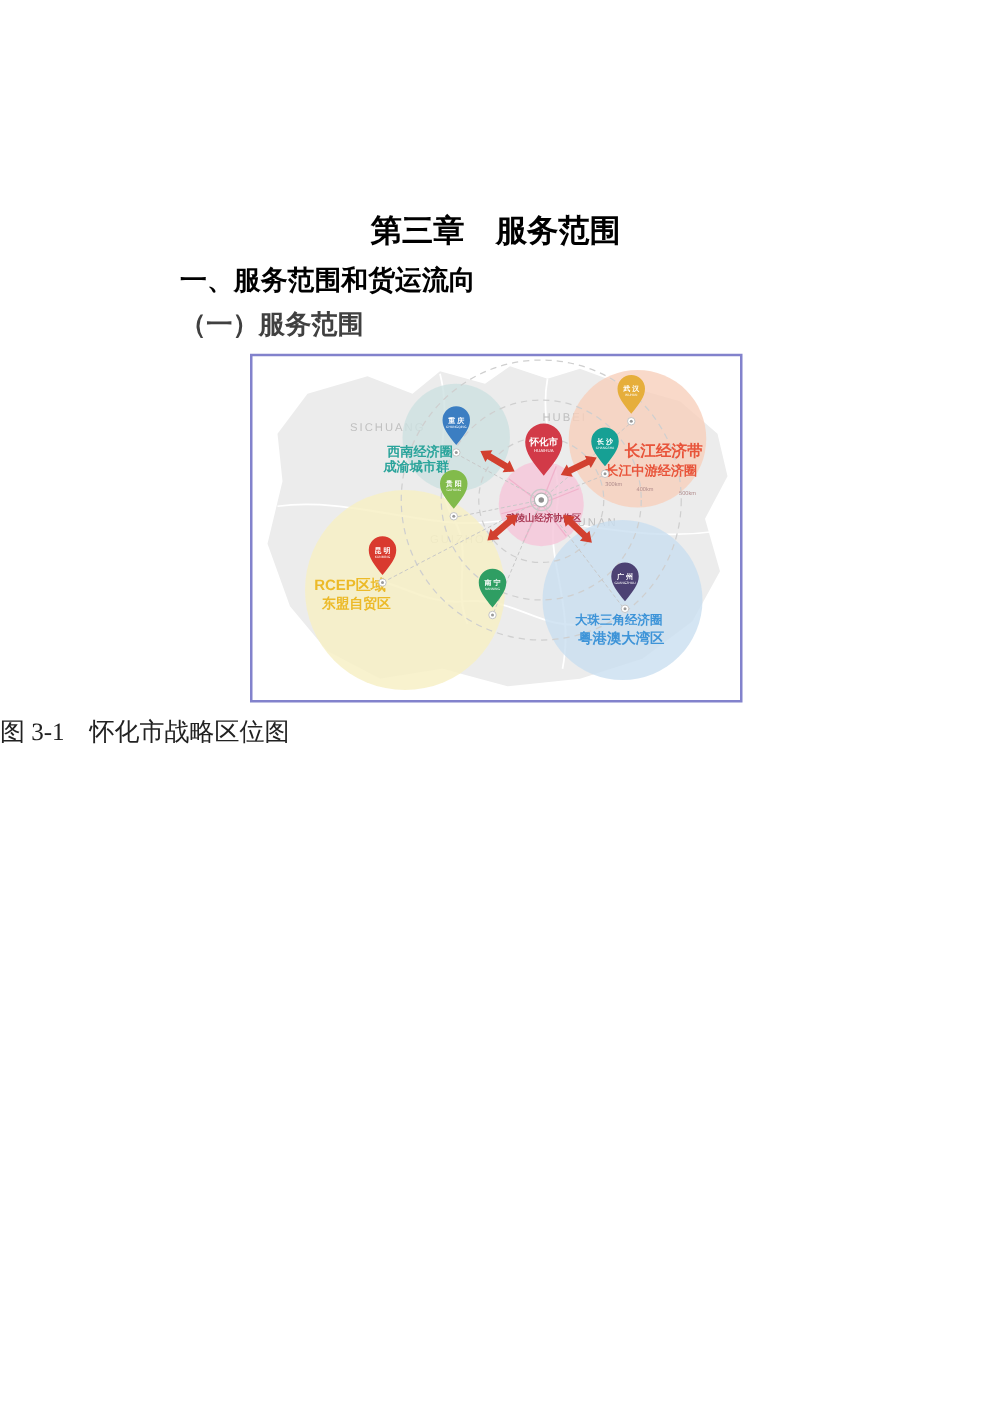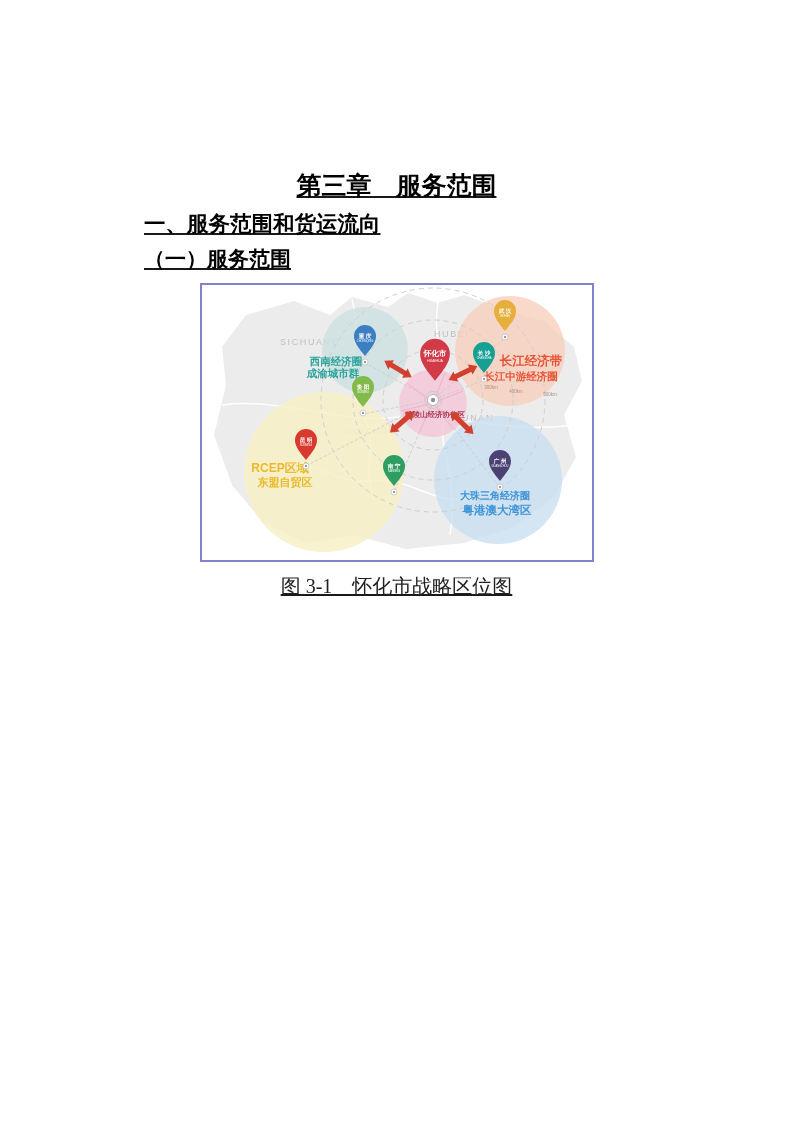--- a/index.html
+++ b/index.html
@@ -4,21 +4,20 @@
 <style>
   html,body { margin:0; padding:0; background:#ffffff; }
   .page {
     position:relative;
     width:793px; height:1002px;
     background:#ffffff;
     font-family:"Liberation Serif","DejaVu Serif",serif;
     color:#1a1a1a;
     overflow:hidden;
     margin:0 auto;
-    text-decoration:underline;
   }
   .doc-title {
     margin:0; padding-top:170px;
     text-align:center;
     font-family:"Liberation Sans","DejaVu Sans",sans-serif;
     font-size:25px; font-weight:bold; line-height:30px;
     color:#000;
   }
   .body-par {
     margin:26px 84px 0 97px;
@@ -33,32 +32,31 @@
     text-indent:47px;
     font-family:"Liberation Sans","DejaVu Sans",sans-serif;
     font-weight:bold;
     font-size:21.5px; line-height:35px;
     color:#000;
   }
   .sub-heading {
     margin:0 84px 0 97px;
     text-indent:47px;
     font-size:21px; line-height:34px;
-    color:#000000;
+    color:#404040;
   }
   .map-frame {
     width:390px; height:275px;
     margin:7px auto 0;
     border:2px solid #8282cc;
     background:#ffffff;
   }
   .map-frame svg { display:block; }
   .figure-caption {
     margin-top:11px;
-    text-align:center;
     font-size:20px; line-height:26px;
     color:#222;
   }
   .page-number {
     position:absolute; left:103px; top:1002px;
     font-size:16px; letter-spacing:2px; color:#0c4a6e;
   }
   
   text { font-family:"Liberation Sans","DejaVu Sans",sans-serif; }
   .prov { fill:#bfbfbf; font-size:9px; letter-spacing:1.6px; }

